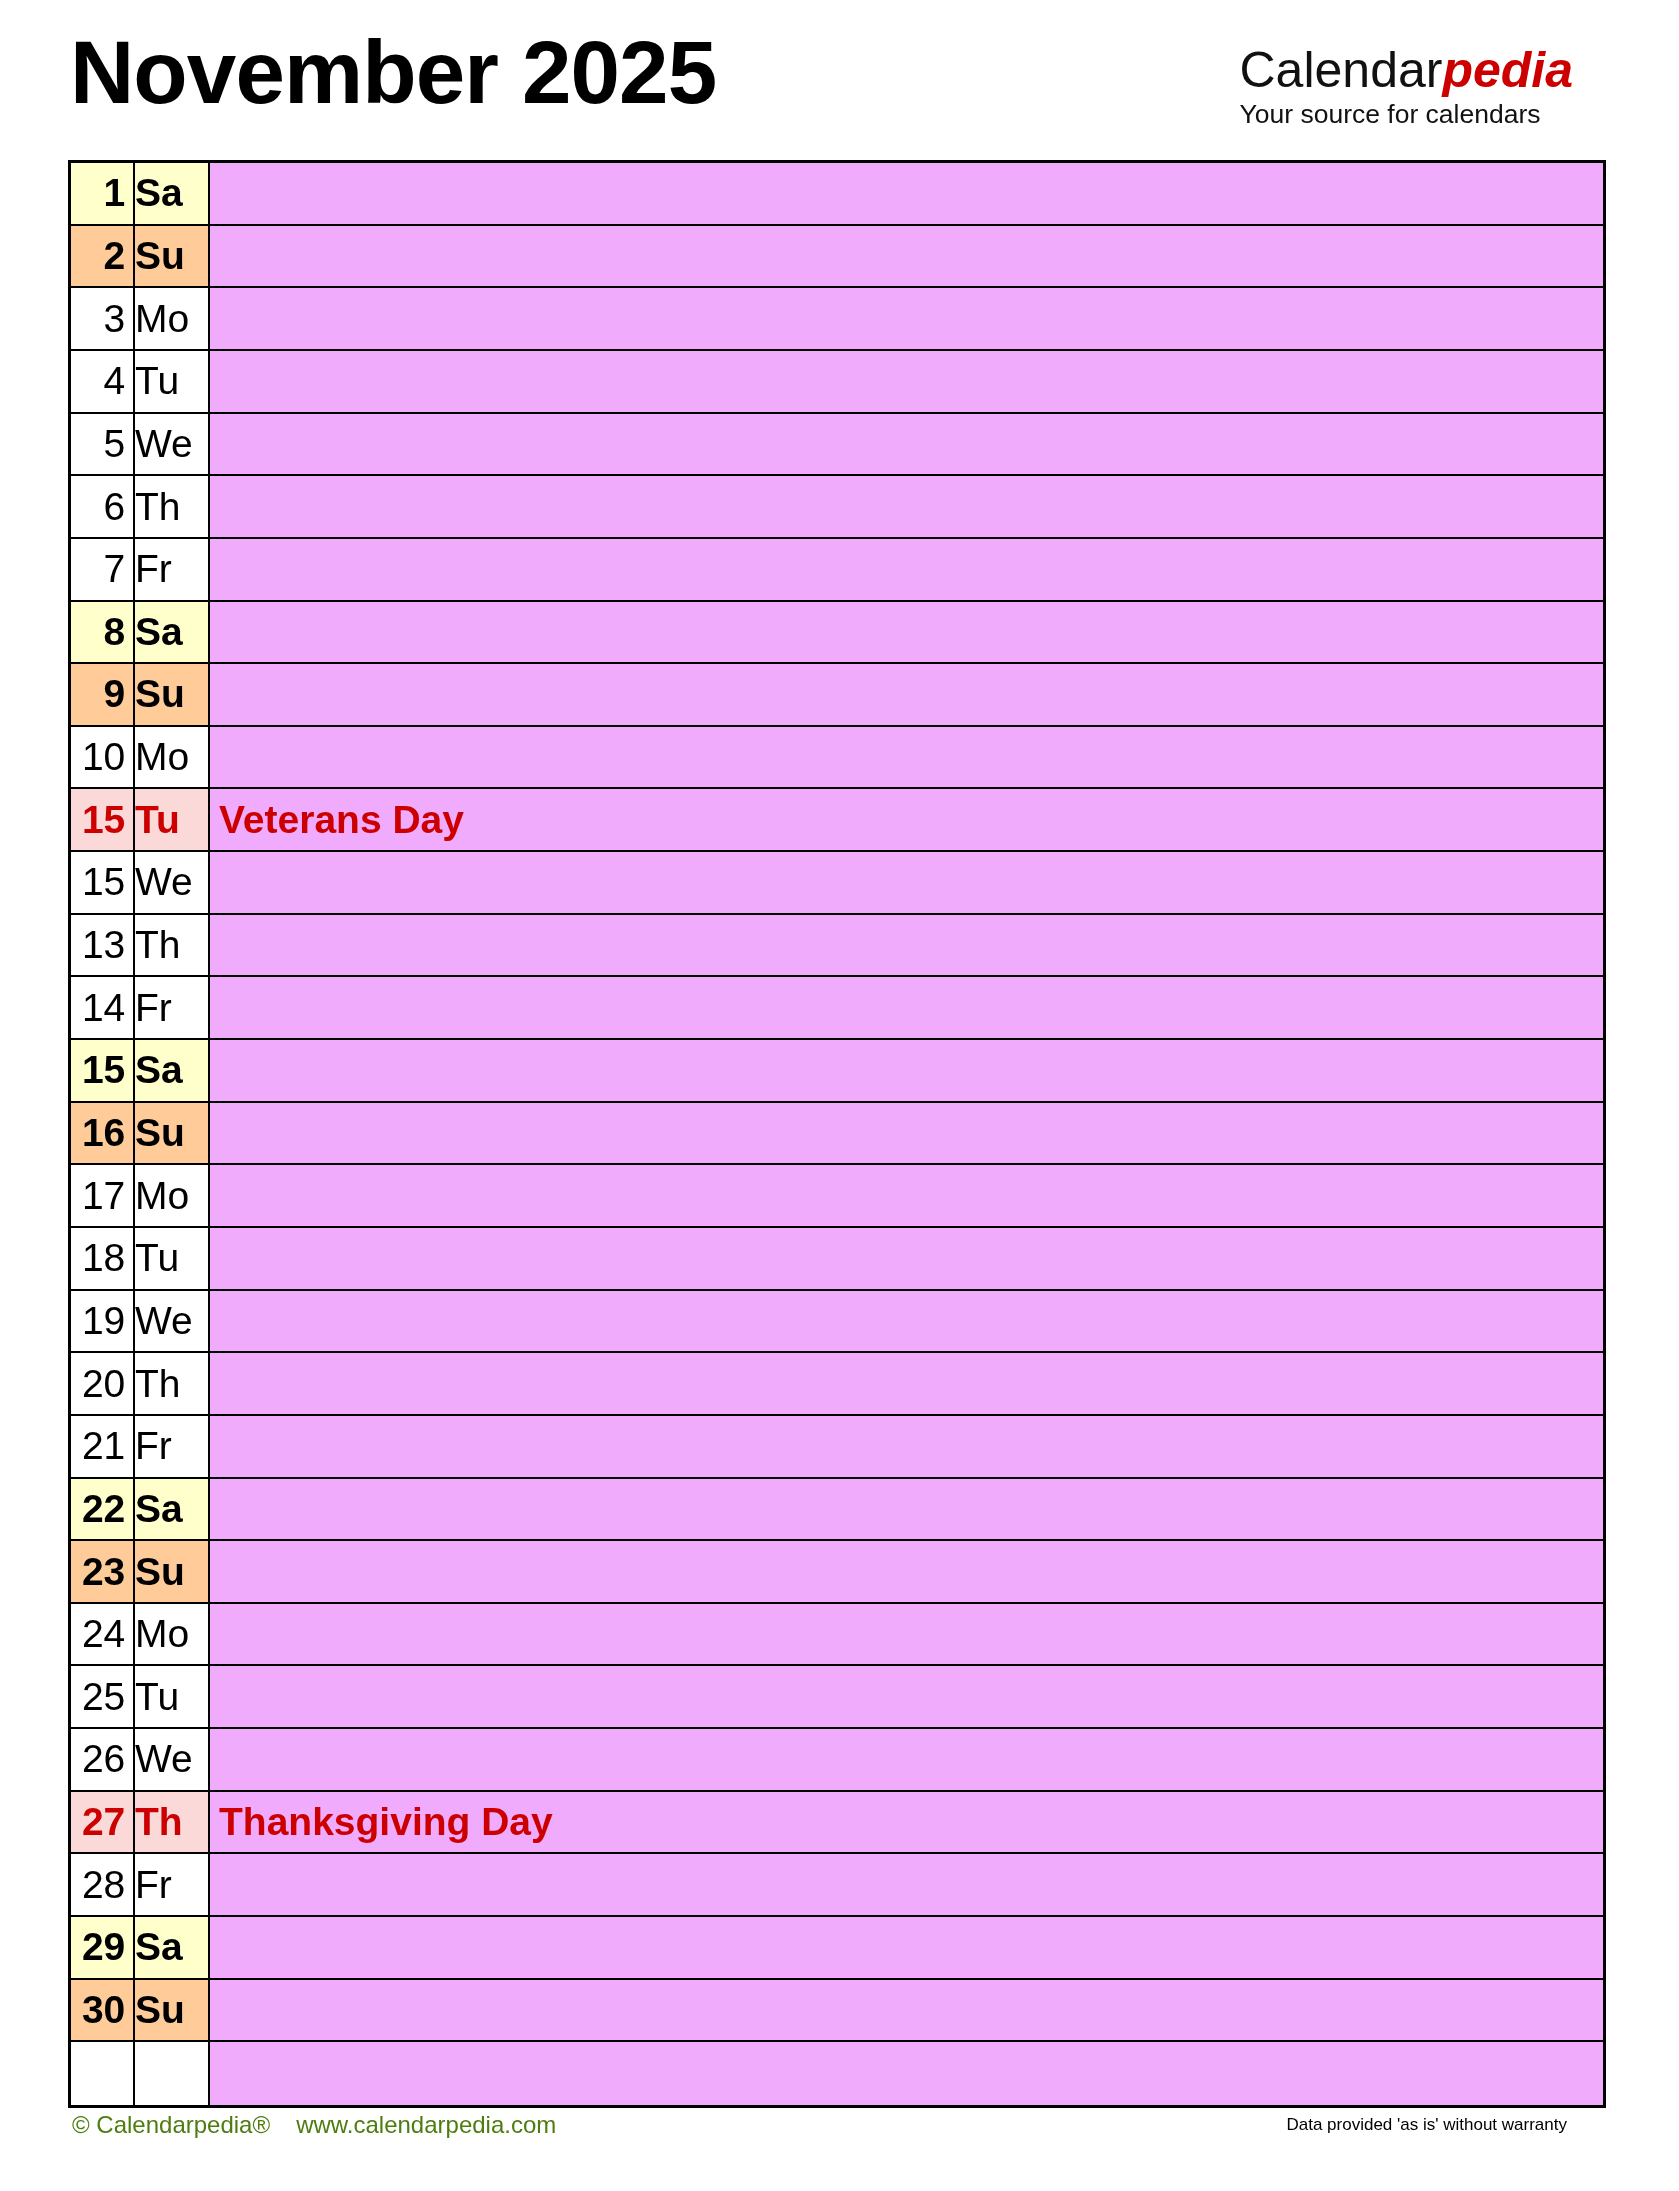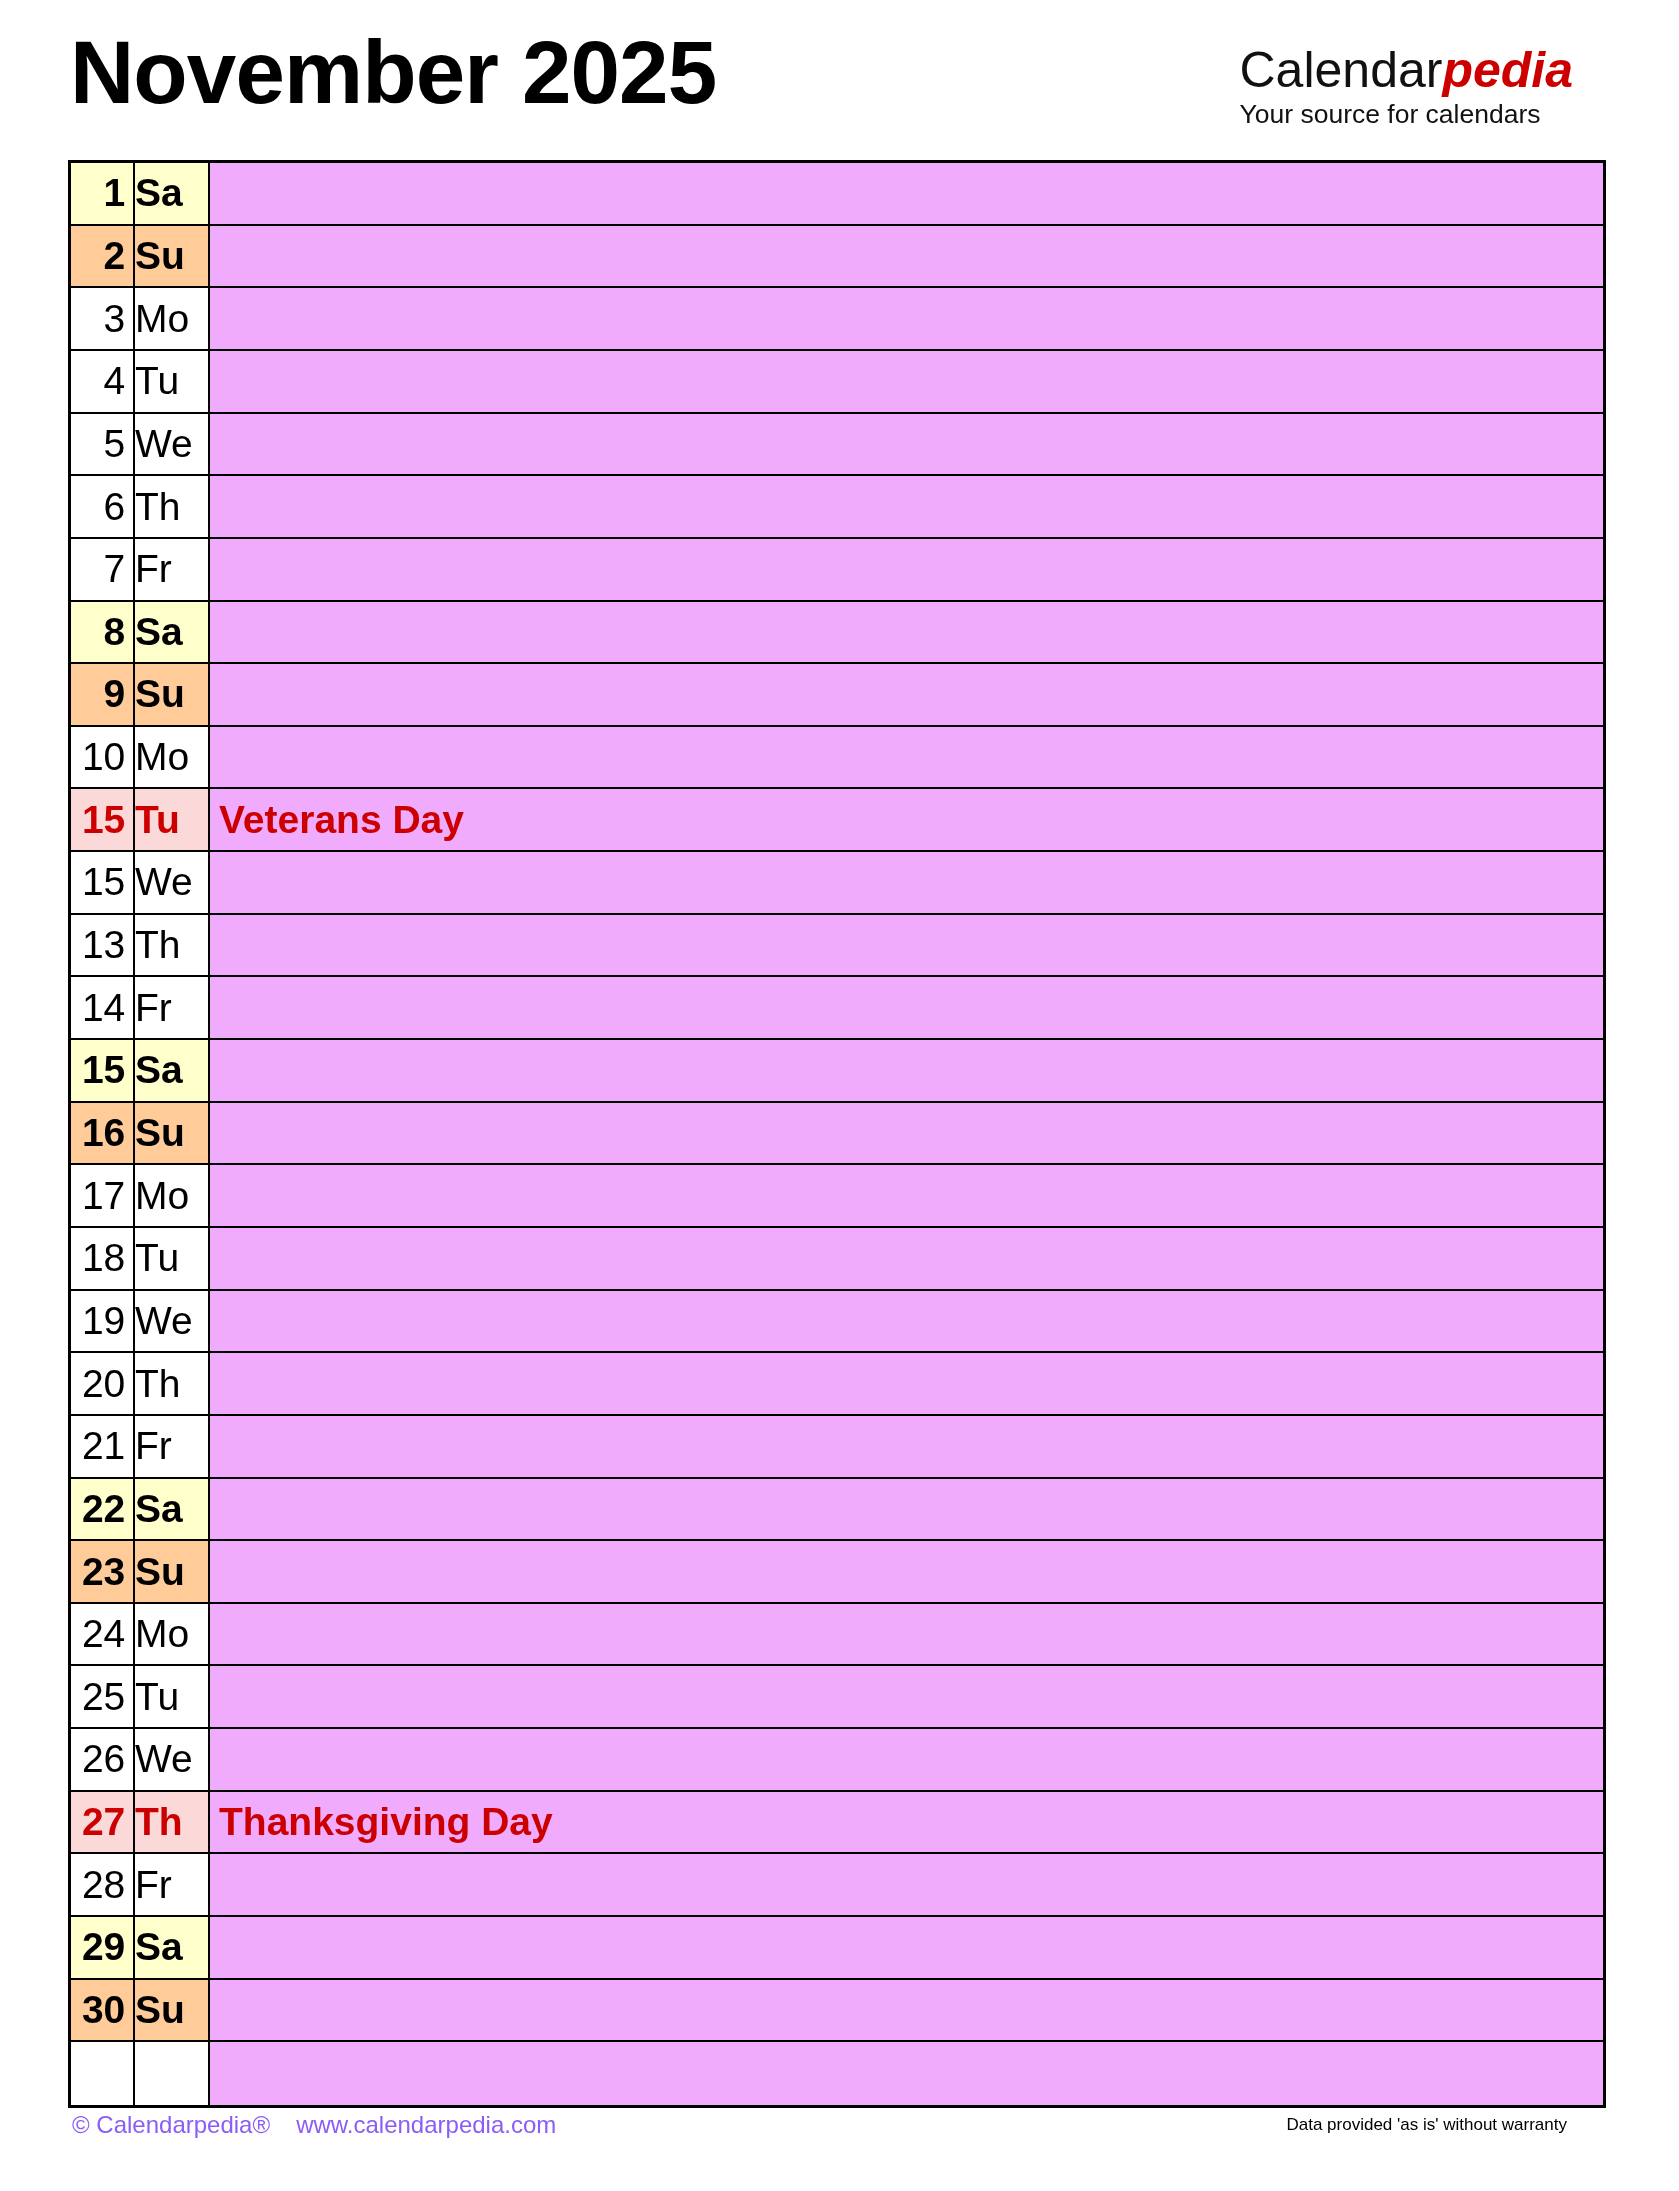--- a/index.html
+++ b/index.html
@@ -114,21 +114,21 @@
     font-weight: bold;
     color: var(--accent-red, #cc0000);
   }
 
   
   .footer-left {
     position: absolute;
     left: 72px;
     top: 2111px;
     font-size: 24px;
-    color: #8b5cf6;
+    color: #4d7c0f;
     white-space: nowrap;
   }
   .footer-left .site { margin-left: 26px; }
   .footer-right {
     position: absolute;
     right: 74px;
     top: 2115px;
     font-size: 17px;
     color: #000000;
     white-space: nowrap;

